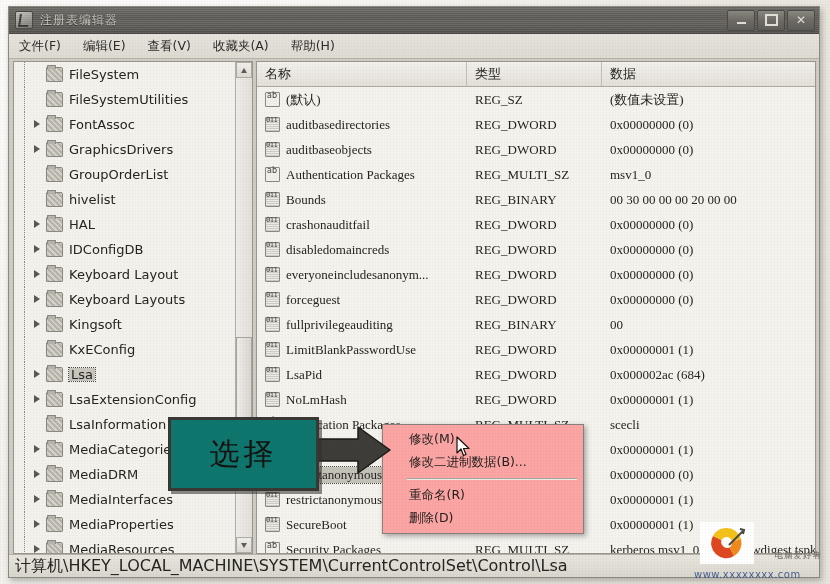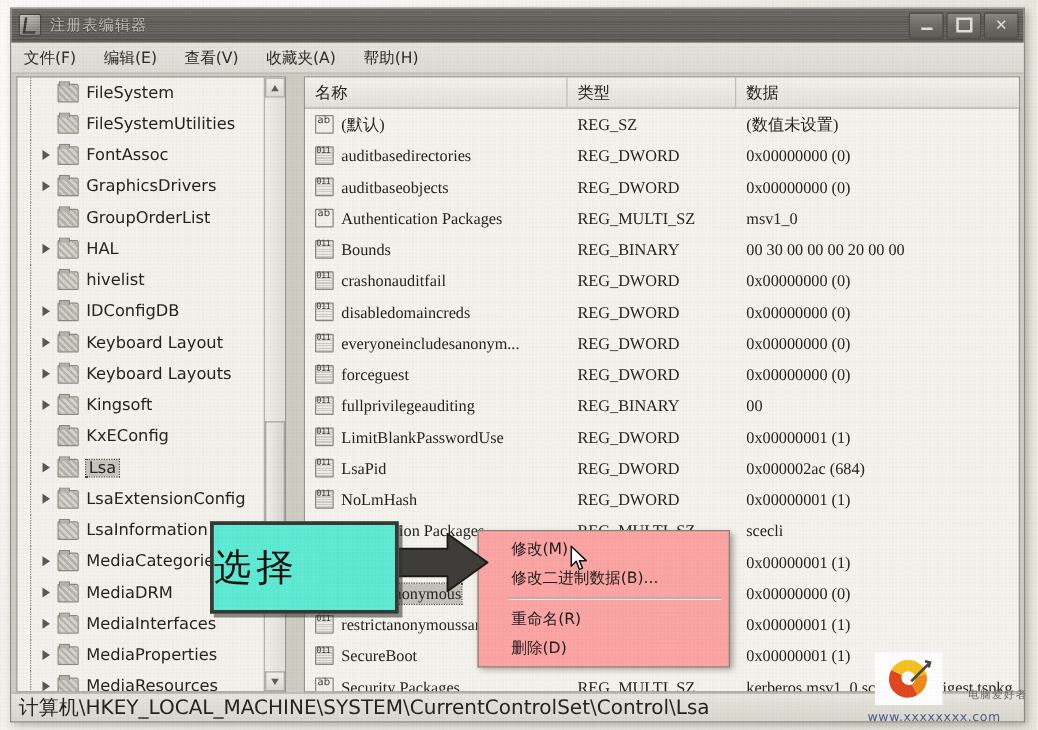--- a/index.html
+++ b/index.html
@@ -140,21 +140,21 @@
   .content {
     flex: 1;
     display: flex;
     background: #cfccc4;
     padding: 2px 3px 0 4px;
     min-height: 0;
   }
 
   
   .tree-pane {
-    width: 216px;
+    width: 240px;
     background: #f4f2ed;
     border: 1px solid #9b978f;
     box-sizing: border-box;
     position: relative;
     overflow: hidden;
     flex: 0 0 auto;
   }
   .tree-scroll {
     position: absolute;
     inset: 0 16px 0 0;
@@ -244,21 +244,21 @@
     position: absolute;
     left: 0; right: 0;
     background: linear-gradient(90deg,#f0eeea,#d9d6cf);
     border: 1px solid #a9a59d;
     box-sizing: border-box;
   }
 
   
   .list-pane {
     flex: 1;
-    margin-left: 14px;
+    margin-left: 3px;
     background: #f5f3ee;
     border: 1px solid #9b978f;
     box-sizing: border-box;
     position: relative;
     overflow: hidden;
     min-width: 0;
   }
   .list-header {
     height: 24px;
     display: flex;
@@ -379,26 +379,26 @@
   }
   .cursor svg { display:block; }
 
   
   .callout {
     position: absolute;
     left: 168px;
     top: 417px;
     width: 145px;
     height: 68px;
-    background: #5eead4;
+    background: #0f766e;
     border: 3px solid #3a3833;
     box-shadow: 3px 3px 0 rgba(50,48,44,0.55);
     display: flex;
     align-items: center;
-    justify-content: flex-start;
+    justify-content: center;
     z-index: 50;
   }
   .callout-text {
     font-family: "DejaVu Serif", serif;
     font-size: 30px;
     color: #131210;
     letter-spacing: 4px;
   }
   .callout-arrow {
     position: absolute;
@@ -518,28 +518,28 @@
             <span class="expander has"></span>
             <span class="folder"></span>
             <span class="tree-label">GraphicsDrivers</span>
           </div>
           <div class="tree-row">
             <span class="expander"></span>
             <span class="folder"></span>
             <span class="tree-label">GroupOrderList</span>
           </div>
           <div class="tree-row">
+            <span class="expander"></span>
+            <span class="folder"></span>
+            <span class="tree-label">hivelist</span>
+          </div>
+          <div class="tree-row">
             <span class="expander has"></span>
             <span class="folder"></span>
             <span class="tree-label">HAL</span>
-          </div>
-          <div class="tree-row">
-            <span class="expander"></span>
-            <span class="folder"></span>
-            <span class="tree-label">hivelist</span>
           </div>
           <div class="tree-row">
             <span class="expander has"></span>
             <span class="folder"></span>
             <span class="tree-label">IDConfigDB</span>
           </div>
           <div class="tree-row">
             <span class="expander has"></span>
             <span class="folder"></span>
             <span class="tree-label">Keyboard Layout</span>

